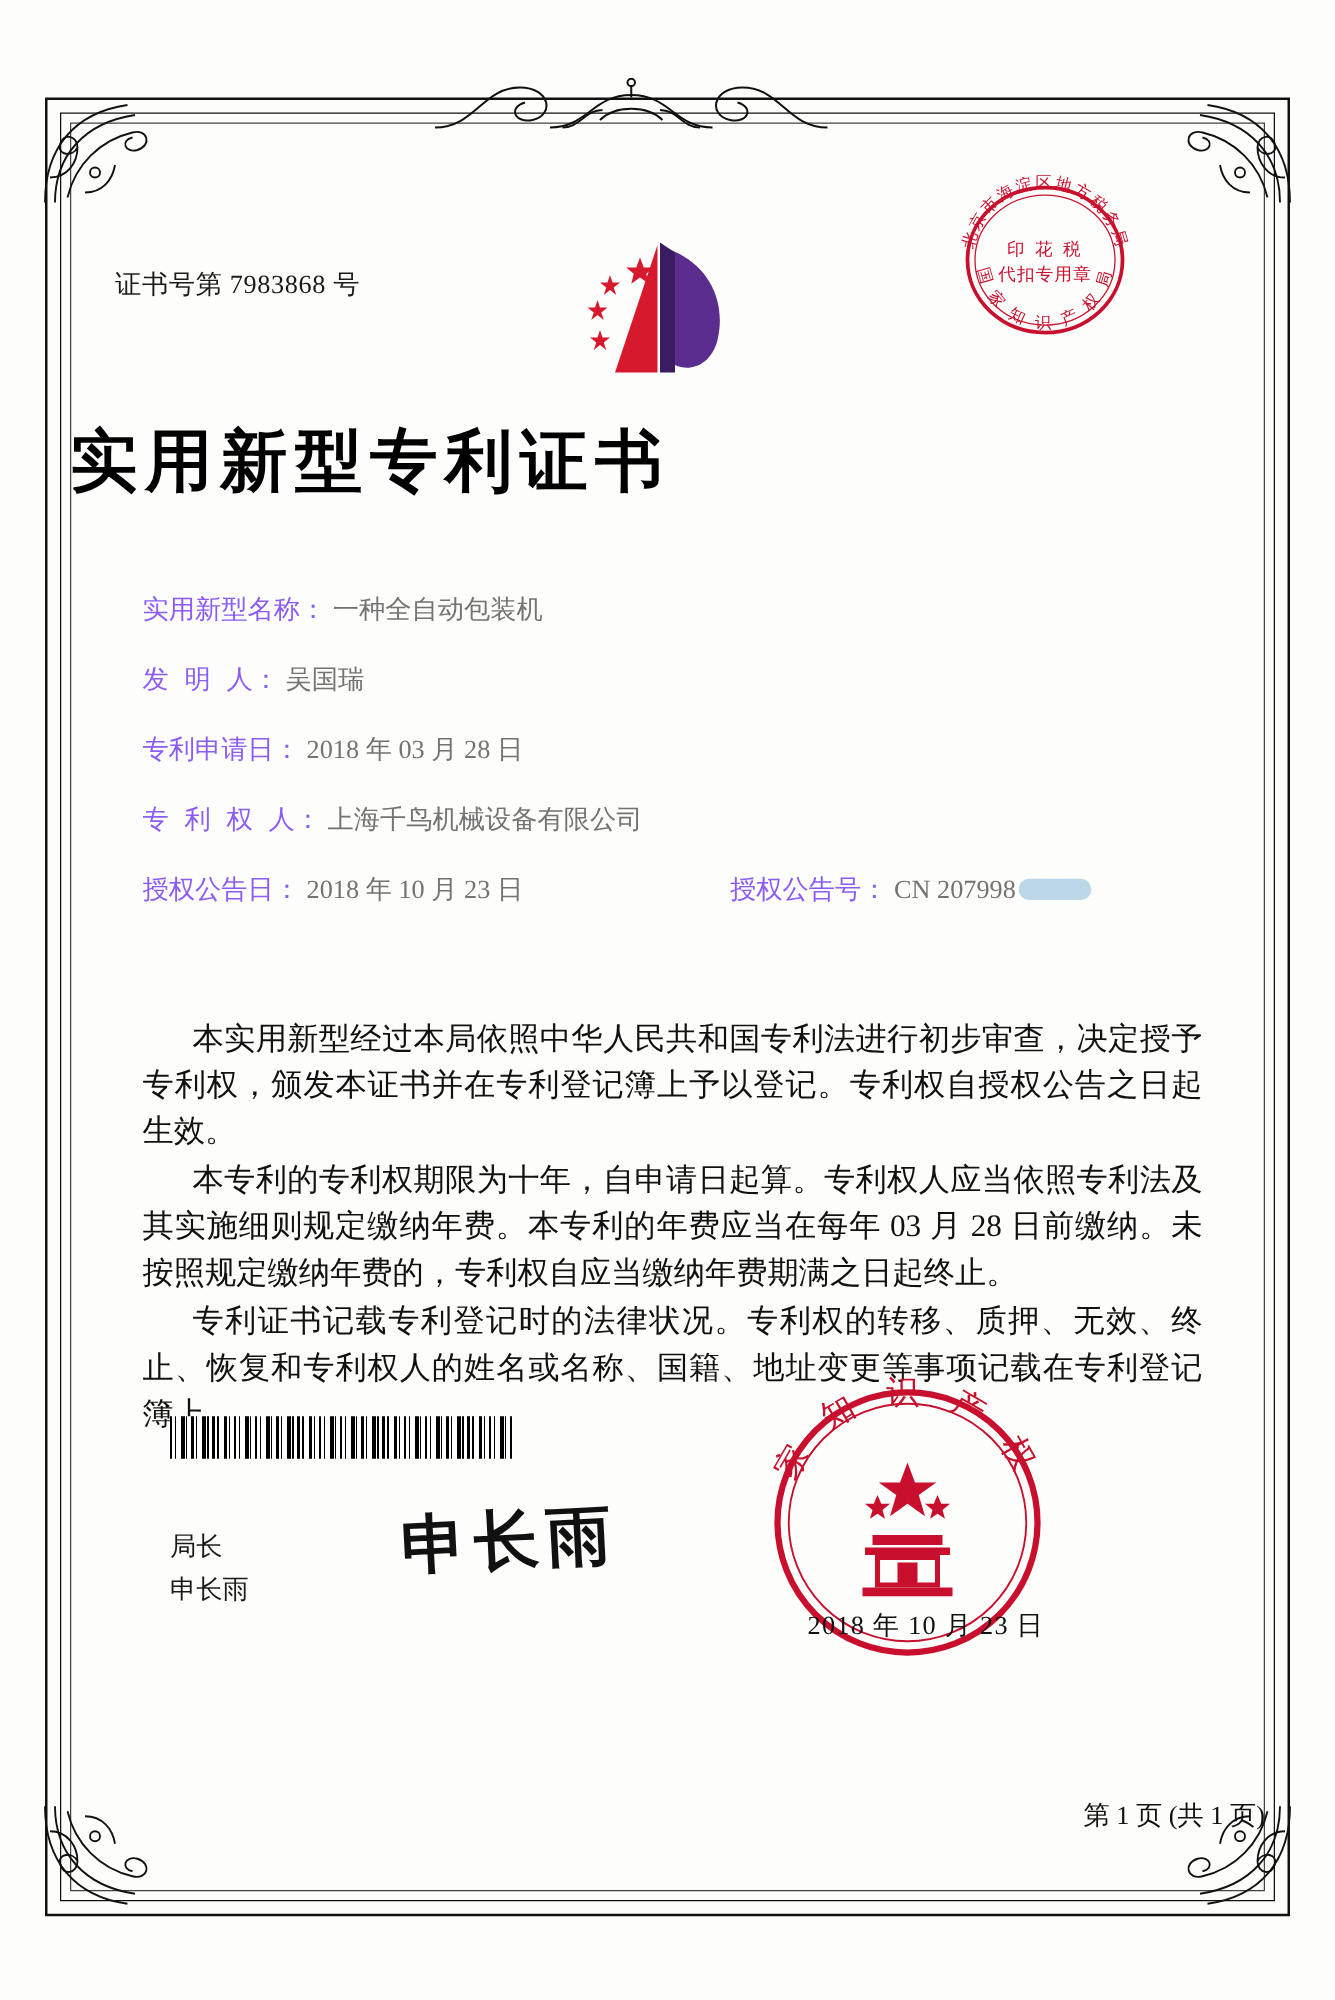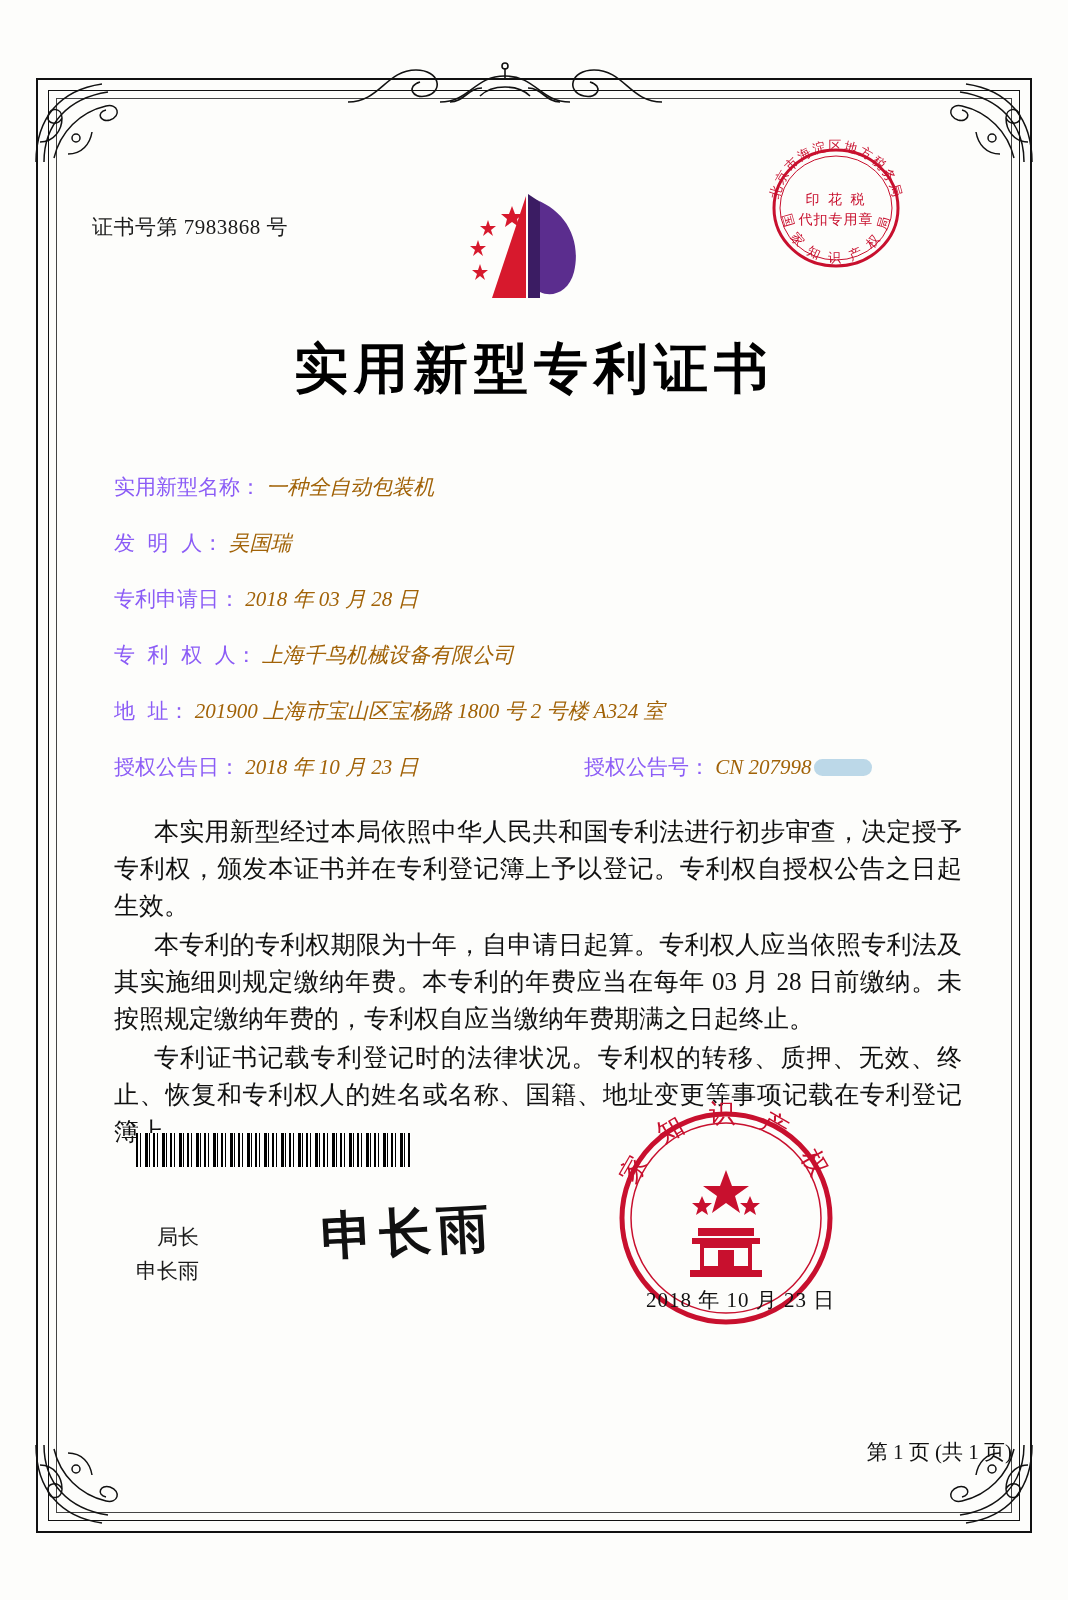--- a/index.html
+++ b/index.html
@@ -88,21 +88,21 @@
     position: absolute;
     left: 380px; top: 82px;
     width: 180px; height: 135px;
   }
   .logo svg { width: 100%; height: 100%; display: block; }
 
   .main-title {
     position: absolute;
     left: 0; top: 235px;
     width: 956px;
-    text-align: center;
+    text-align: left;
     font-family: Liberation Serif, serif;
     font-size: 54px;
     font-weight: bold;
     letter-spacing: 6px;
     color: #000;
   }
 
   
   .seal-tax {
     position: absolute;
@@ -123,22 +123,21 @@
     font-size: 21px;
     white-space: nowrap;
   }
   .field-label {
     display: inline-block;
     color: #8b5cf6;
     font-family: Liberation Mono, monospace;
   }
   .field-value {
     display: inline-block;
-    color: #a16207;
-    font-style: italic;
+    color: #737373;
   }
   .redacted {
     display: inline-block;
     width: 58px;
     height: 17px;
     background: #bcd8e8;
     border-radius: 9px;
     vertical-align: -2px;
     margin-left: 2px;
   }
@@ -175,21 +174,20 @@
         #000 9px, #000 12px, #fff 12px, #fff 13px,
         #000 13px, #000 14px, #fff 14px, #fff 17px);
   }
 
   
   .sig-label {
     position: absolute;
     left: 80px; top: 1122px;
     font-size: 21px;
     line-height: 34px;
-    text-align: right;
   }
   .sig-hand {
     position: absolute;
     left: 265px; top: 1100px;
     font-family: "DejaVu Serif", "Liberation Serif", serif;
     font-size: 52px;
     color: #111;
     letter-spacing: 6px;
     transform: rotate(-3deg);
     font-weight: bold;
@@ -341,24 +339,20 @@
       <div class="field-row">
         <span class="field-label">专利申请日：</span>
         <span class="field-value">2018 年 03 月 28 日</span>
       </div>
 
       <div class="field-row">
         <span class="field-label">专 利 权 人：</span>
         <span class="field-value">上海千鸟机械设备有限公司</span>
       </div>
 
-      <div class="field-row">
-        <span class="field-label">地 址：</span>
-        <span class="field-value">201900  上海市宝山区宝杨路 1800 号 2 号楼 A324 室</span>
-      </div>
 
       <div class="field-row two-col">
         <span class="field-label">授权公告日：</span>
         <span class="field-value">2018 年 10 月 23 日</span>
         <span class="right-label">
           <span class="field-label">授权公告号：</span>
           <span class="field-value">CN 207998</span><span class="redacted"></span>
         </span>
       </div>
 

